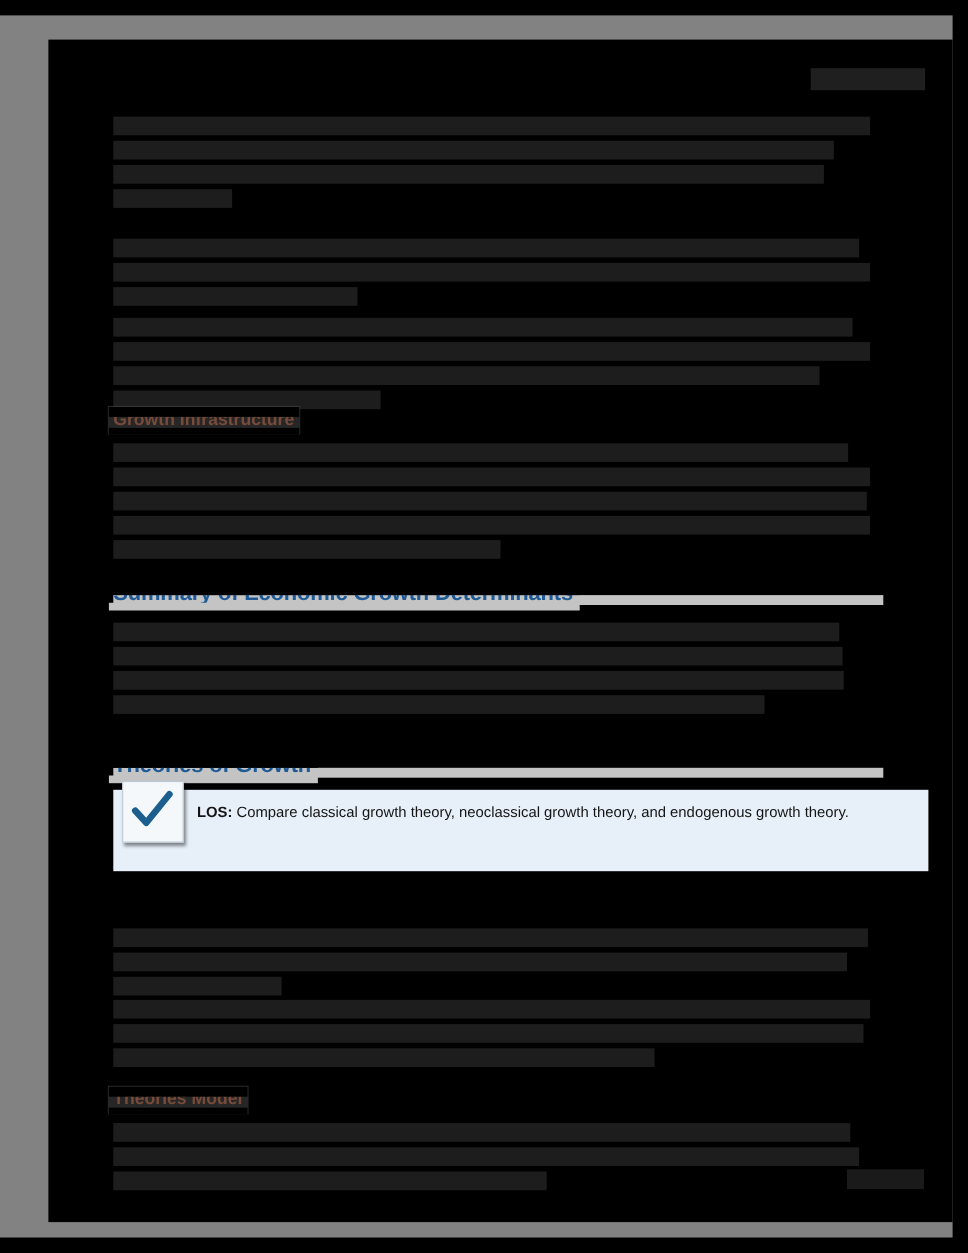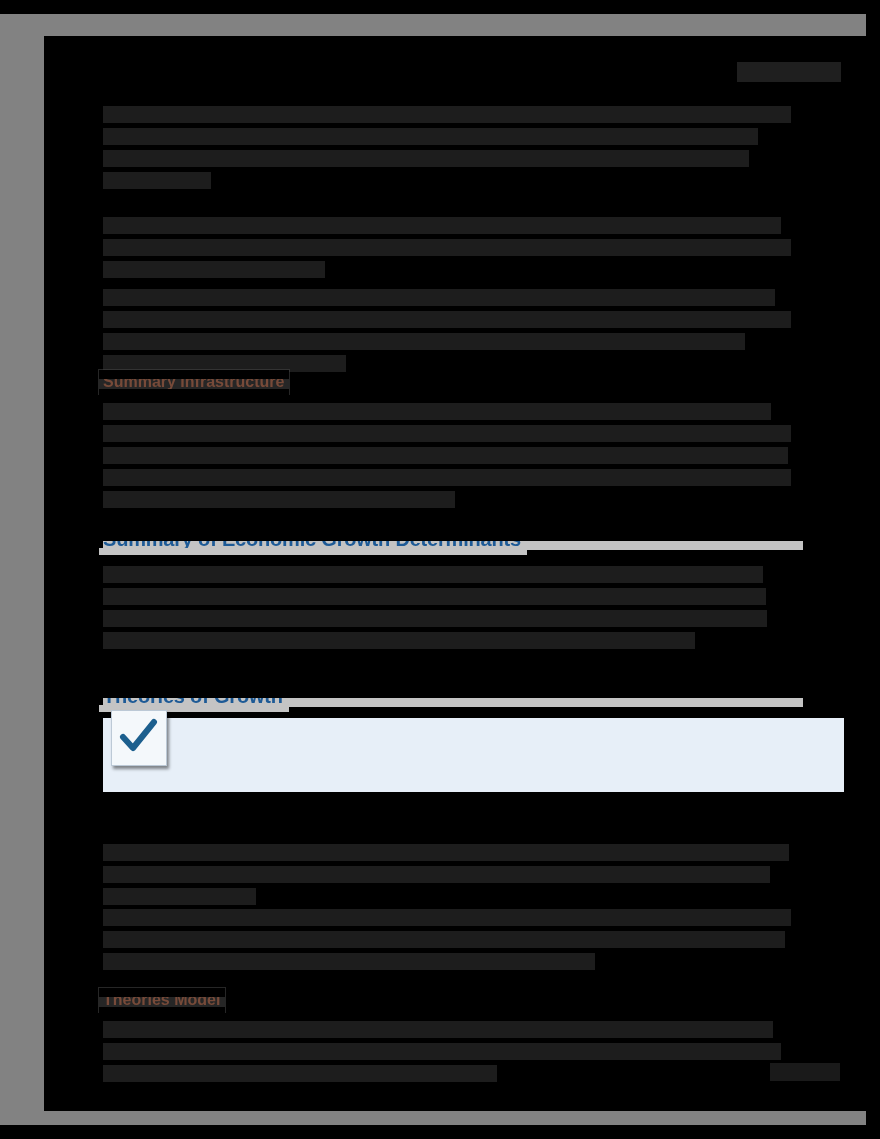--- a/index.html
+++ b/index.html
@@ -195,21 +195,21 @@
       </div>
 
       <div class="para" style="top:253px;">
         <div class="ln" style="width:672px;"></div>
         <div class="ln" style="width:688px;"></div>
         <div class="ln" style="width:642px;"></div>
         <div class="ln" style="width:243px;"></div>
       </div>
 
       <div class="h-orange" style="top:337px;">
-        <span>Summary Infrastructure</span>
+        <span>Growth Infrastructure</span>
         <span class="veilbox"></span>
         <span class="veil"></span>
         <span class="veil-b"></span>
       </div>
 
       <div class="para" style="top:367px;">
         <div class="ln" style="width:668px;"></div>
         <div class="ln" style="width:688px;"></div>
         <div class="ln" style="width:685px;"></div>
         <div class="ln" style="width:688px;"></div>
@@ -236,20 +236,21 @@
         <span class="veil"></span>
         <span class="veil2"></span>
       </div>
 
       <div id="los-box">
         <div id="los-icon">
           <svg width="52" height="52" viewBox="0 0 52 52" aria-hidden="true">
             <path d="M11 26 L21 37 L42 11" stroke="#1c5f8e" stroke-width="6" fill="none" stroke-linecap="round" stroke-linejoin="round"></path>
           </svg>
         </div>
+        <div id="los-text"><b>LOS:</b><span> Compare classical growth theory, neoclassical growth theory, and endogenous growth theory.</span></div>
       </div>
 
       <div class="para" style="top:808px;">
         <div class="ln" style="width:686px;"></div>
         <div class="ln" style="width:667px;"></div>
         <div class="ln" style="width:153px;"></div>
       </div>
 
       <div class="para" style="top:873px;">
         <div class="ln" style="width:688px;"></div>

